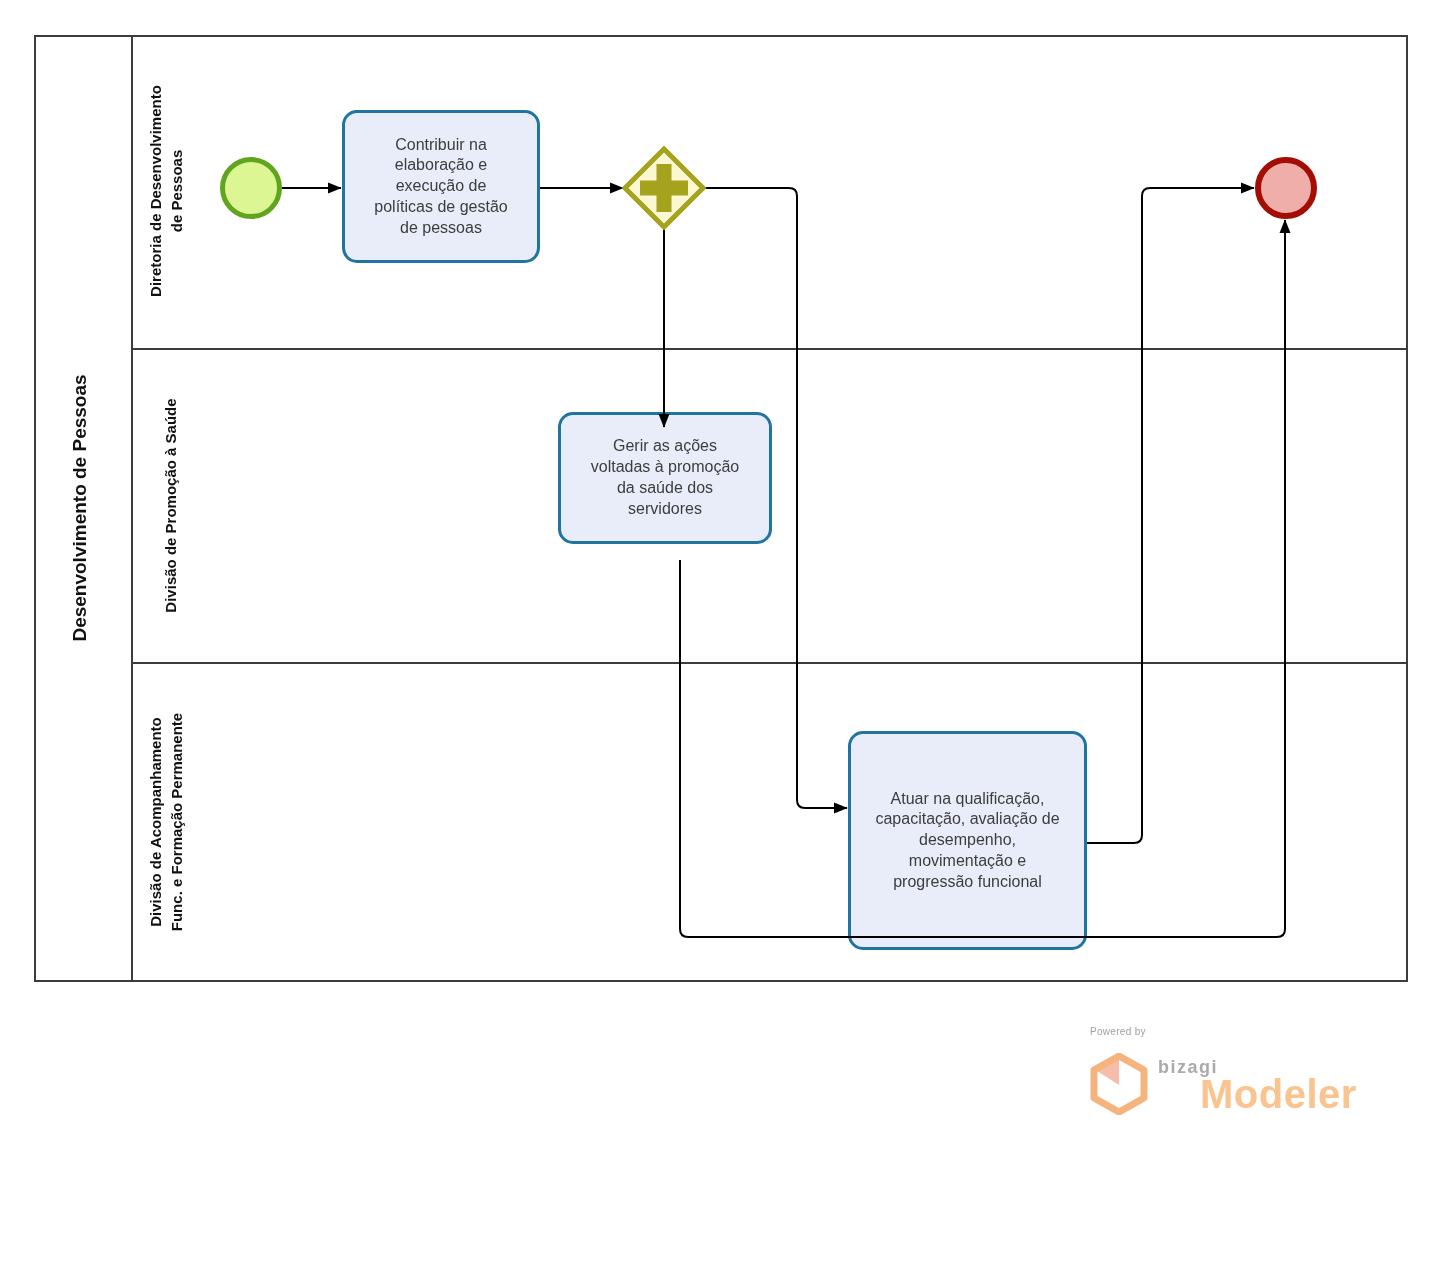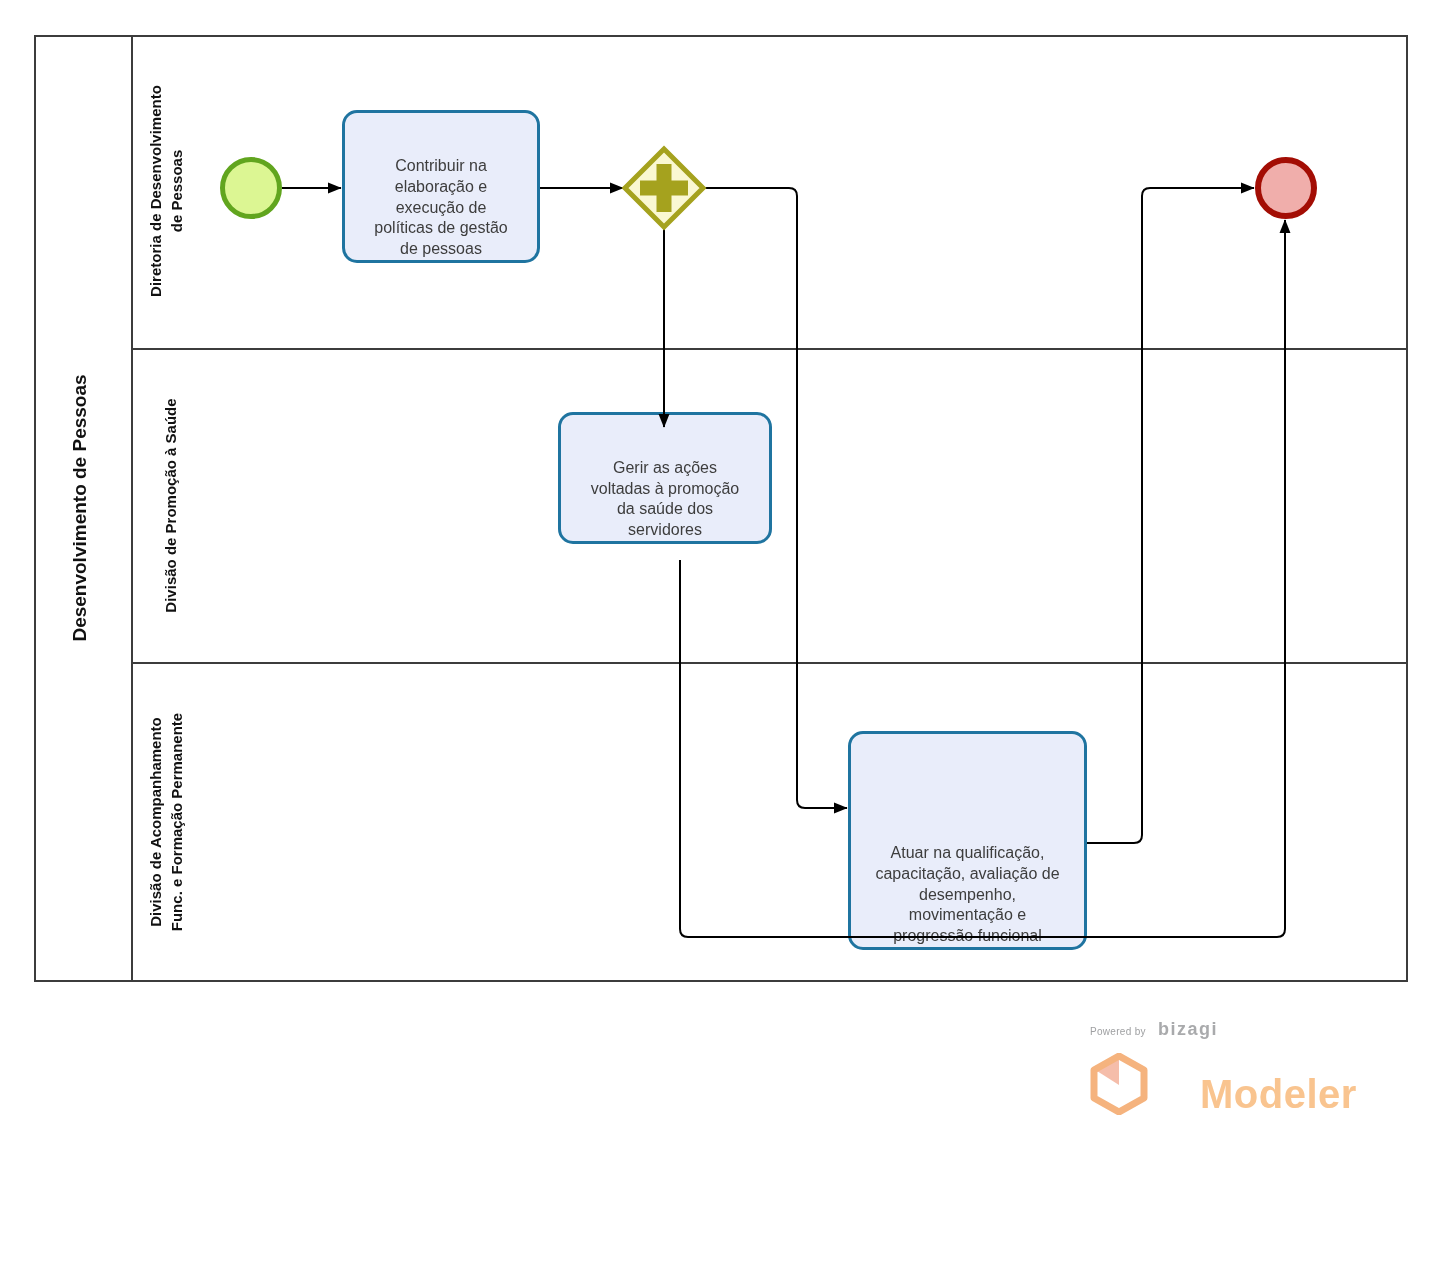--- a/index.html
+++ b/index.html
@@ -29,21 +29,21 @@
   .pool-title{ left:-370px; top:493px; width:900px; height:30px; line-height:30px; font-size:19px; }
   .lane-label{ font-size:15px; line-height:21px; }
   .lane-label.l1{ left:16px;  top:170px; width:300px; height:42px; }
   .lane-label.l2{ left:20px;  top:495px; width:300px; height:21px; }
   .lane-label.l3{ left:11px;  top:801px; width:310px; height:42px; }
   
   .task{
     position:absolute; box-sizing:border-box;
     border:3px solid var(--task-border,#1f74a0); border-radius:15px;
     background:var(--task-fill,#e9edfa);
-    display:flex; align-items:flex-end; justify-content:center;
+    display:flex; align-items:center; justify-content:center;
     text-align:center; font-size:16px; line-height:1.3; color:#3d3d3d;
     z-index:2;
   }
   .task.t1{ left:342px; top:110px; width:198px; height:153px; padding:0 22px; }
   .task.t2{ left:558px; top:412px; width:214px; height:132px; padding:0 22px; }
   .task.t3{ left:848px; top:731px; width:239px; height:219px; padding:0 24px; }
   
   .event{ position:absolute; box-sizing:border-box; border-radius:50%; z-index:2; }
   .event.start{
     left:220px; top:157px; width:62px; height:62px;
@@ -53,21 +53,21 @@
     left:1255px; top:157px; width:62px; height:62px;
     border:6px solid var(--end-border,#a30d04); background:var(--end-fill,#f0aeab);
   }
   
   .flows{ position:absolute; left:0; top:0; z-index:3; pointer-events:none; }
   .flow{ stroke:var(--flow-line,#000); stroke-width:2; fill:none; }
   
   .powered-by{ position:absolute; left:1090px; top:1026px; font-size:10px; font-weight:400;
     color:var(--brand-gray,#9fa0a2); letter-spacing:.3px; }
   .brand-icon{ position:absolute; left:1090px; top:1053px; }
-  .brand-name{ position:absolute; left:1158px; top:1019px; font-size:18px; letter-spacing:1.5px;
+  .brand-name{ position:absolute; left:1158px; top:1057px; font-size:18px; letter-spacing:1.5px;
     color:#a9aaac; font-weight:600; }
   .brand-product{ position:absolute; left:1200px; top:1072px; font-size:40px; line-height:44px;
     color:var(--brand-text-orange,#f9c48f); font-weight:700; letter-spacing:.5px; }
 </style>
 </head>
 <body>
 
 <div class="stage">
 
   <div class="pool-frame"></div>

